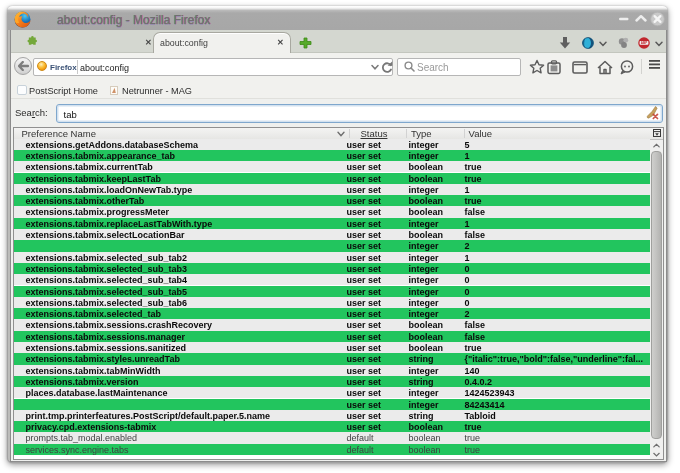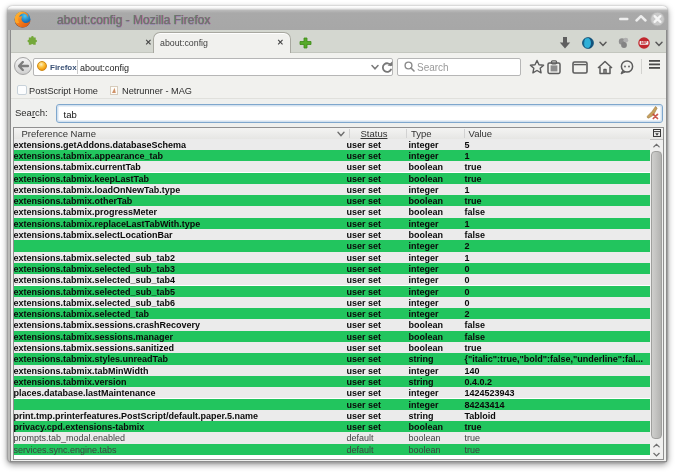--- a/index.html
+++ b/index.html
@@ -67,21 +67,21 @@
   background:linear-gradient(#f4f4f3,#e6e6e4); border-bottom:1px solid #c0c0c0;
   font-size:9.5px; color:#333; }
 #thead span { position:absolute; top:0px; }
 .colsep { position:absolute; top:129px; width:1px; height:9px; background:#d2d2d2; }
 
 .r { position:absolute; left:13.5px; width:636px; height:11.3px; font-size:9px;
   font-weight:bold; color:#0a0a0a; background:#22c55e; white-space:nowrap; overflow:hidden; }
 .r.odd { background:#ebebeb; }
 .r.def { font-weight:normal; color:#3f3f3f; }
 .r span { position:absolute; top:1px; }
-.cn { left:0;text-align:right; }
+.cn { left:12px;text-align:right; }
 .cs { left:333px; }
 .ct { left:395px; }
 .cv { left:451px; }
 
 
 #sbar { position:absolute; left:649.5px; top:139.6px; width:13.5px; height:319.9px;
   background:#f0f0ef; }
 #sthumb { position:absolute; left:650.5px; top:150.5px; width:11.5px; height:288px;
   background:linear-gradient(90deg,#cfcfcd 0%,#c3c3c1 45%,#b2b2b0 100%); border:1px solid #a0a09e;
   border-radius:4px; }

